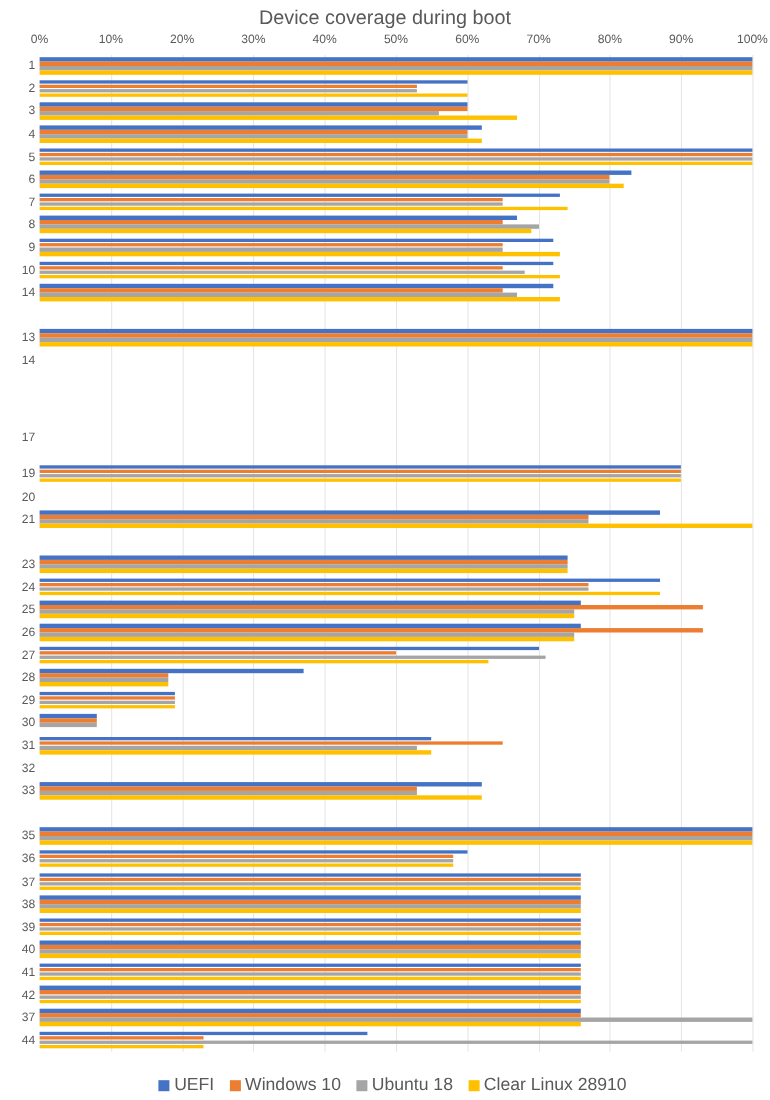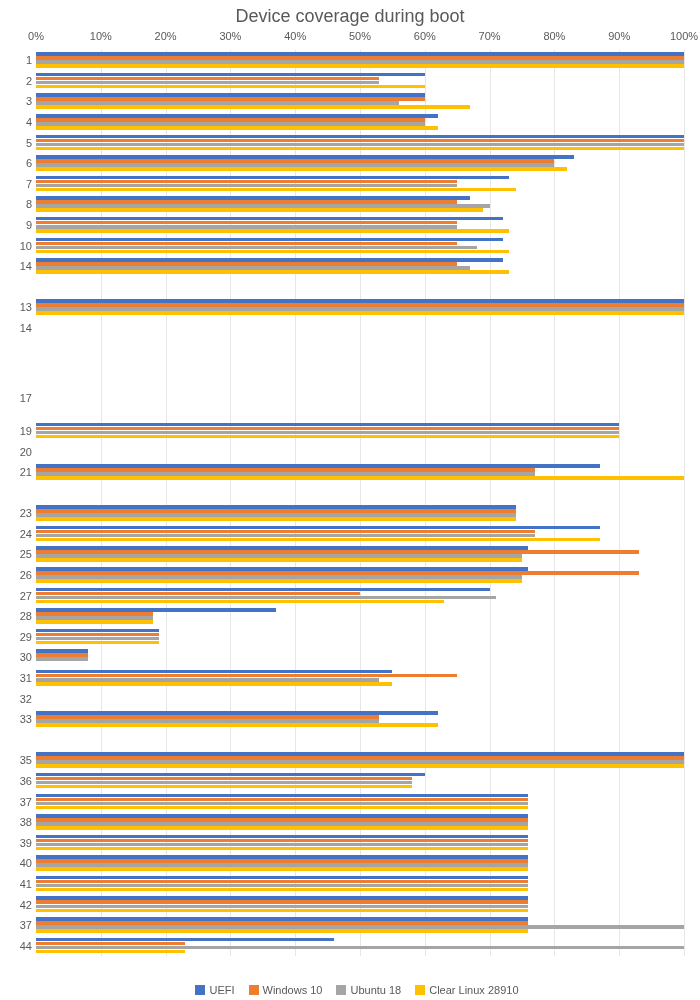--- a/index.html
+++ b/index.html
@@ -7,21 +7,21 @@
   .title{position:absolute;left:0;right:0;top:6px;text-align:center;font-size:18px;color:#595959}
   .xaxis{position:absolute;left:36px;top:30px;width:648px;height:20px}
   .xaxis .tick{position:absolute;top:0;height:20px}
   .xaxis .tick .lbl{position:absolute;top:0;left:0;transform:translateX(-50%);font-size:11px;color:#595959}
   .grid{position:absolute;left:36px;top:50px;width:648px;height:906px}
   .grid .v{position:absolute;top:0;bottom:0;border-left:1px solid #e6e6e6}
   .rows{position:absolute;left:36px;top:50px;width:648px;height:906px}
   .row{position:absolute;left:0;width:100%}
   .row .ylbl{position:absolute;left:-24px;width:20px;text-align:right;font-size:11px;color:#595959;top:50%;transform:translateY(-50%)}
   .row .bar{position:absolute;left:0;height:3px}
-  .legend{position:absolute;left:0;right:0;bottom:4px;text-align:center;font-size:11px;color:#595959}
+  .legend{position:absolute;left:0;right:0;bottom:4px;text-align:center;font-size:16px;color:#595959}
   .legend span.sw{display:inline-block;width:10px;height:10px;margin:0 4px 0 14px;vertical-align:middle}
   .legend span.txt{vertical-align:middle}
 </style>
 </head>
 <body>
 <div class="page">
 
 <div class="title">Device coverage during boot</div>
 
 <div class="xaxis">

